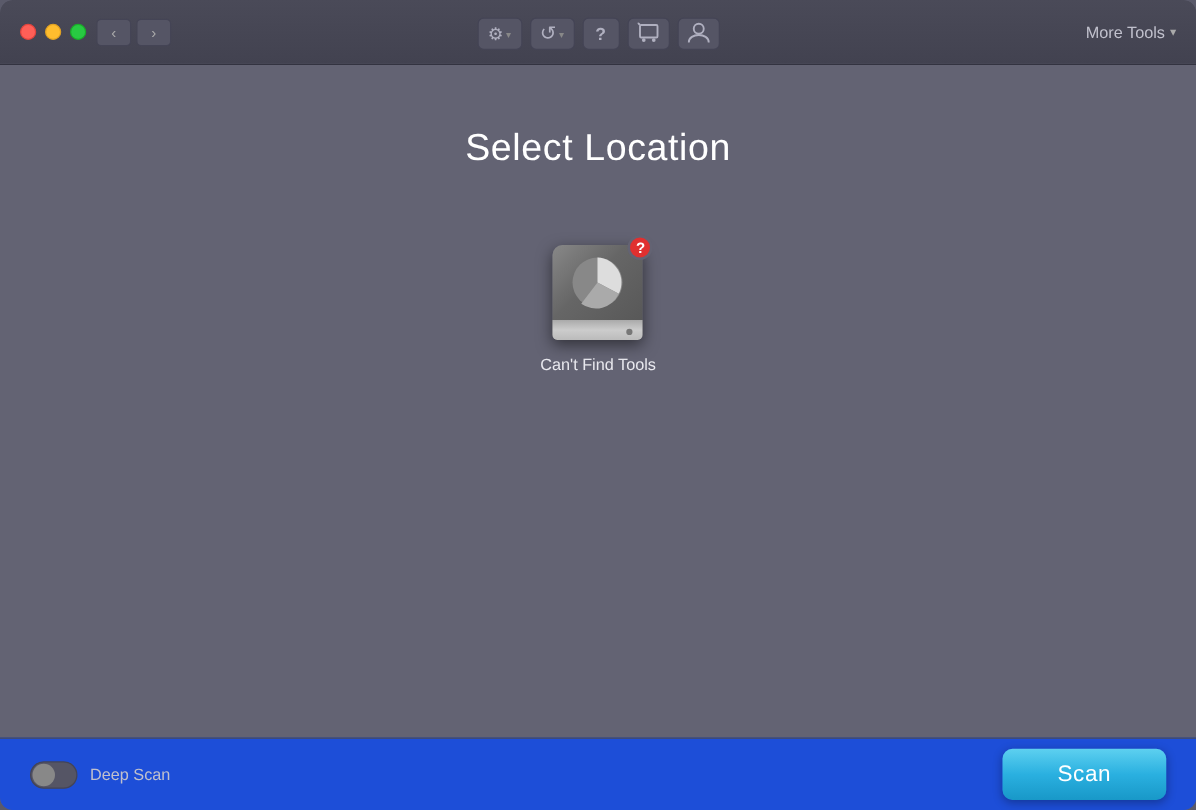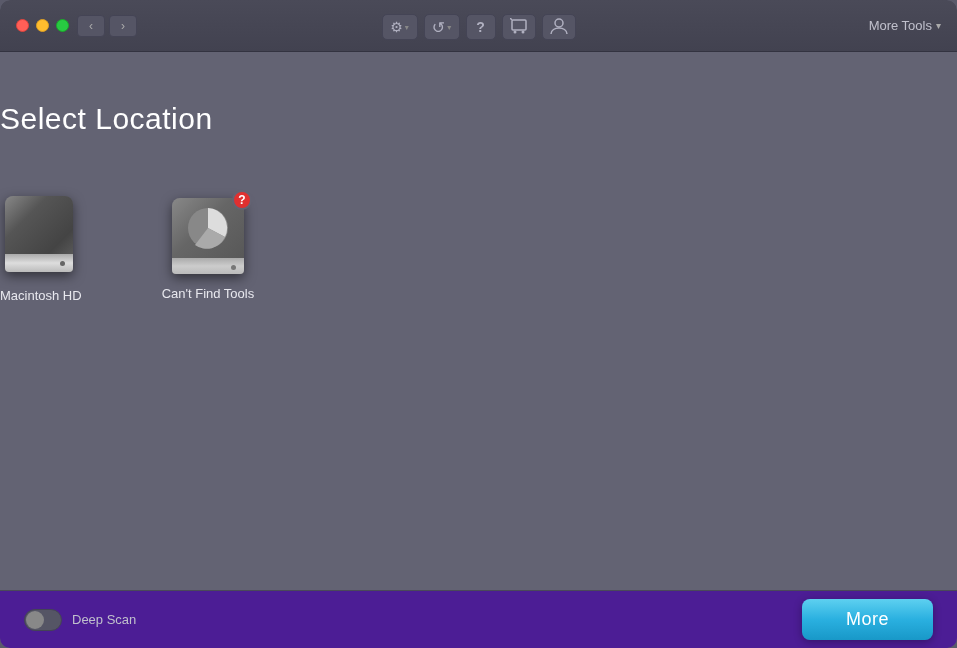--- a/index.html
+++ b/index.html
@@ -102,21 +102,21 @@
       color: #aaa;
     }
 
     
     .main-content {
       width: 100%;
       height: 596px;
       background: #636373;
       display: flex;
       flex-direction: column;
-      align-items: flex-start;
+      align-items: center;
       position: relative;
     }
 
     .page-title {
       color: #ffffff;
       font-size: 30px;
       font-weight: 300;
       margin-top: 50px;
       letter-spacing: 0.5px;
     }
@@ -331,21 +331,21 @@
       border: 2px solid #636373;
     }
 
     
     .bottom-bar {
       position: absolute;
       bottom: 0;
       left: 0;
       right: 0;
       height: 58px;
-      background: #4c1d95;
+      background: #1d4ed8;
       display: flex;
       align-items: center;
       justify-content: space-between;
       padding: 0 24px;
       border-top: 1px solid #4a4a58;
     }
 
     .deep-scan-toggle {
       display: flex;
       align-items: center;
@@ -455,29 +455,20 @@
     <span>More Tools</span>
     <span class="arrow">▾</span>
   </div>
 </div>
 
 <div class="main-content">
   <h1 class="page-title">Select Location</h1>
 
   <div class="drives-container">
 
-    <div class="drive-item">
-      <div class="hd-drive">
-        <div class="hd-body">
-          <div class="hd-bottom-strip"></div>
-          <div class="hd-dot"></div>
-        </div>
-      </div>
-      <span class="drive-label">Macintosh HD</span>
-    </div>
 
 
     <div class="cant-find-wrapper drive-item">
       <div style="position:relative;width:72px;height:76px;">
         <div class="cant-find-body">
 
           <svg width="46" height="46" viewBox="0 0 46 46" style="margin-bottom:16px;position:relative;z-index:1;">
 
             <circle cx="23" cy="23" r="20" fill="#888"></circle>
 
@@ -495,15 +486,15 @@
 
   </div>
 
   <div class="bottom-bar">
     <div class="deep-scan-toggle">
       <div class="toggle-switch">
         <div class="toggle-knob"></div>
       </div>
       <span class="deep-scan-label">Deep Scan</span>
     </div>
-    <button class="scan-button">More</button>
+    <button class="scan-button">Scan</button>
   </div>
 </div>
 
 </body></html>

